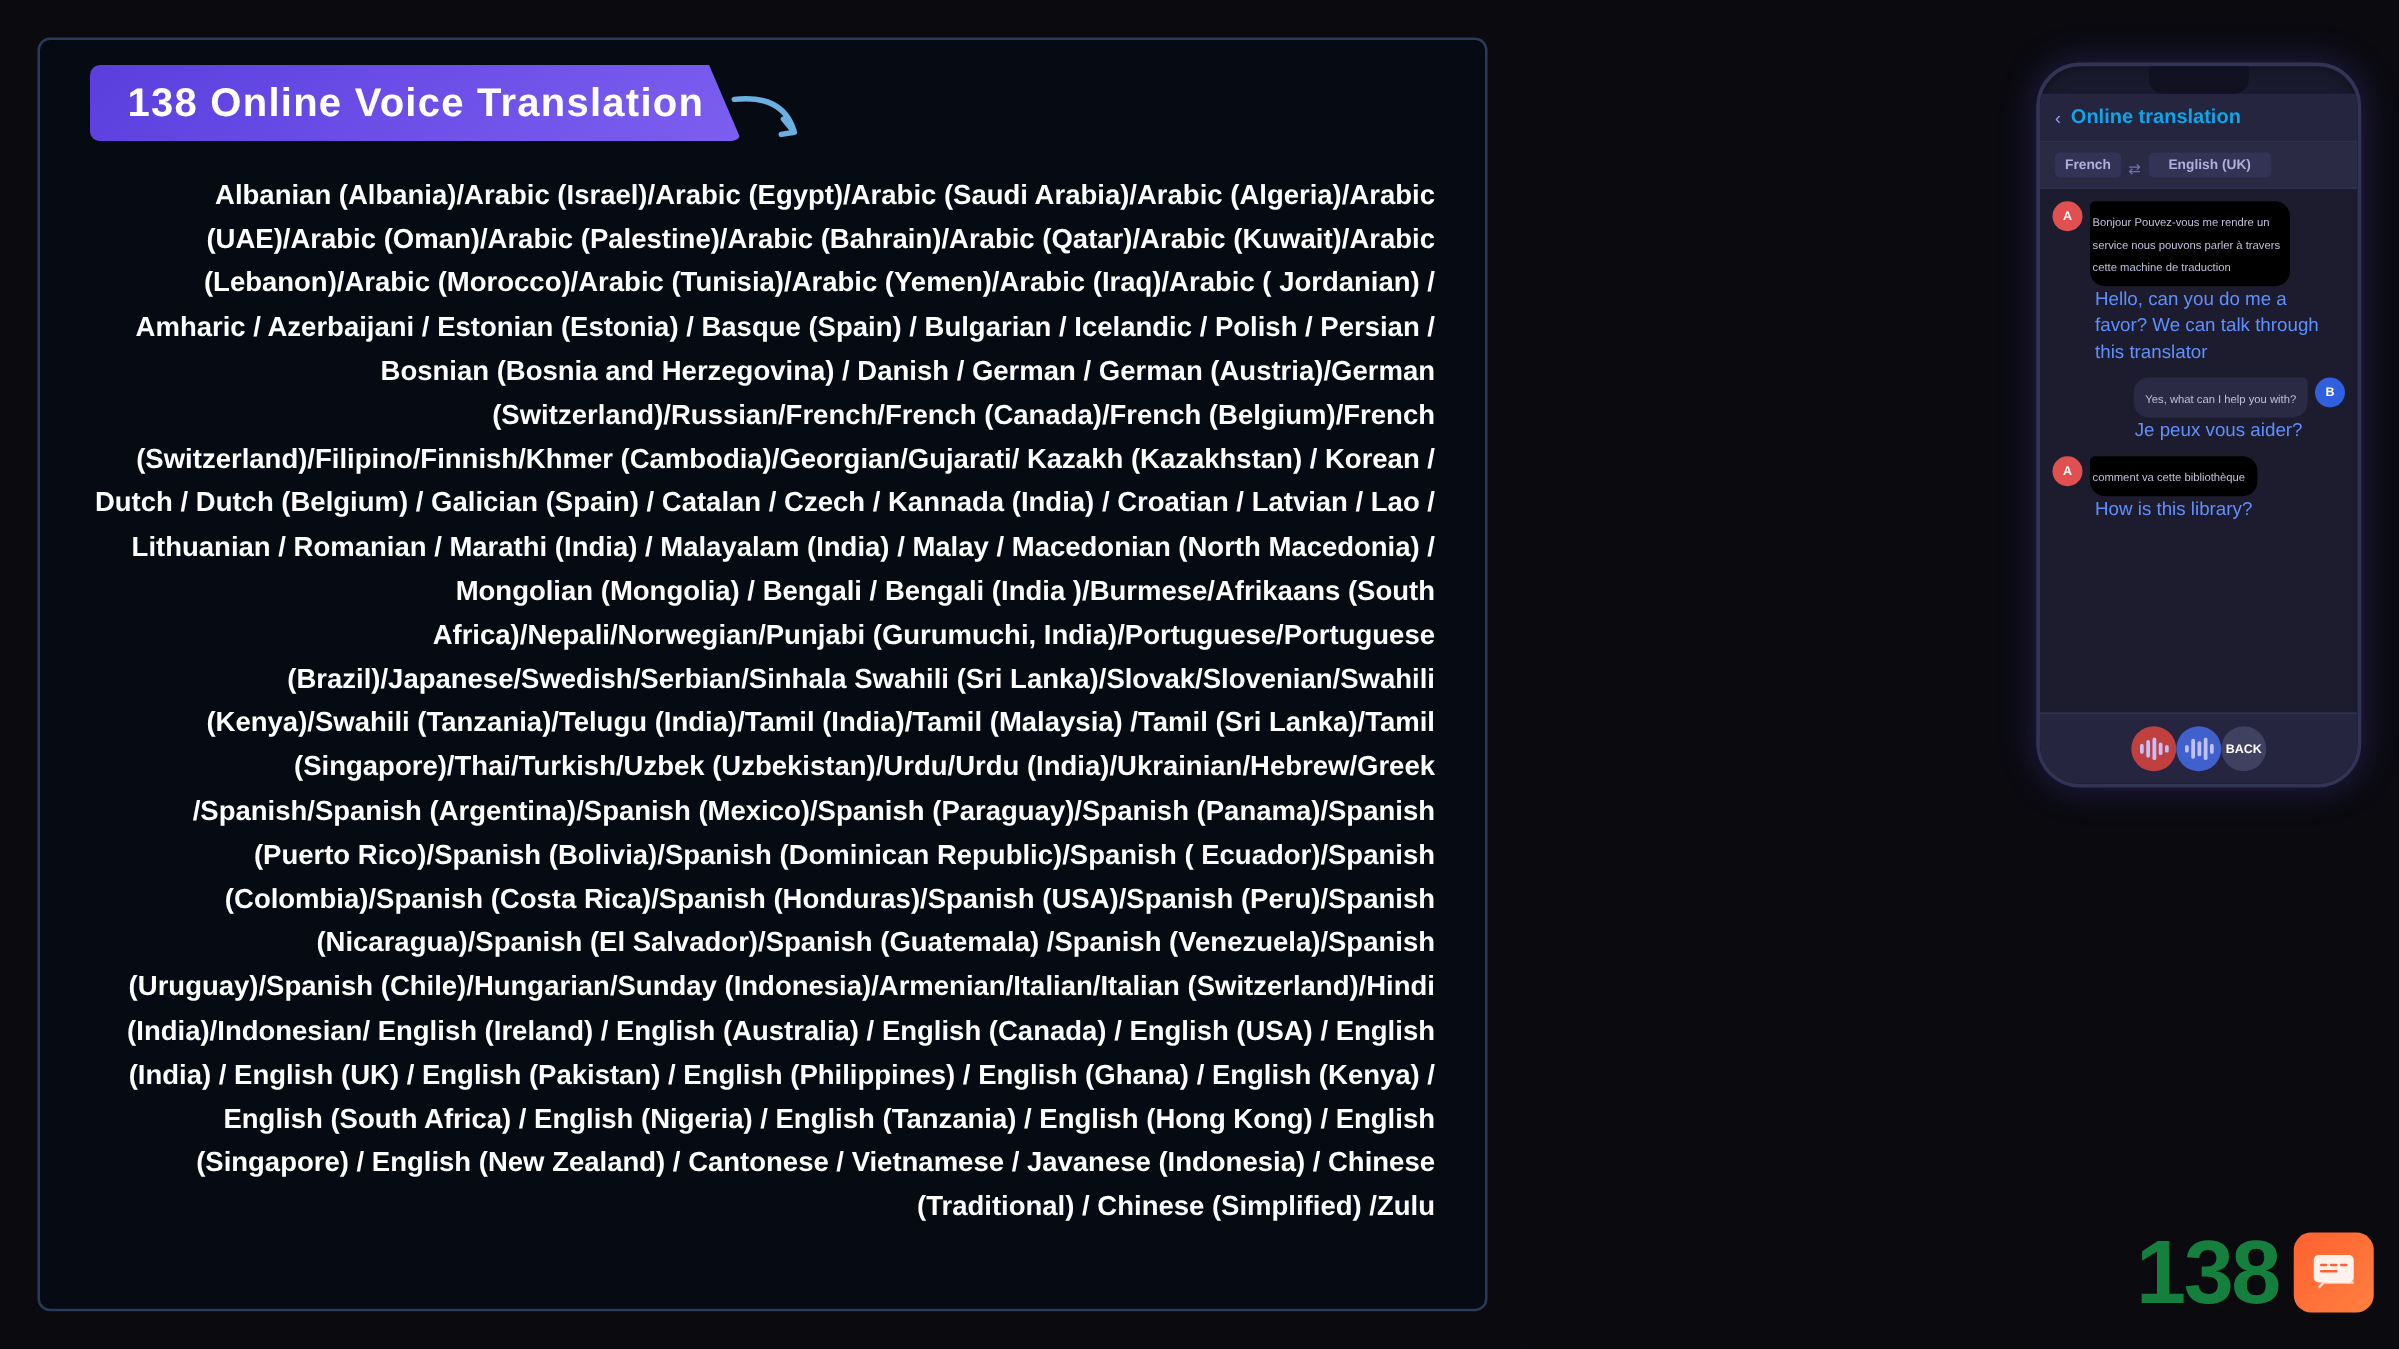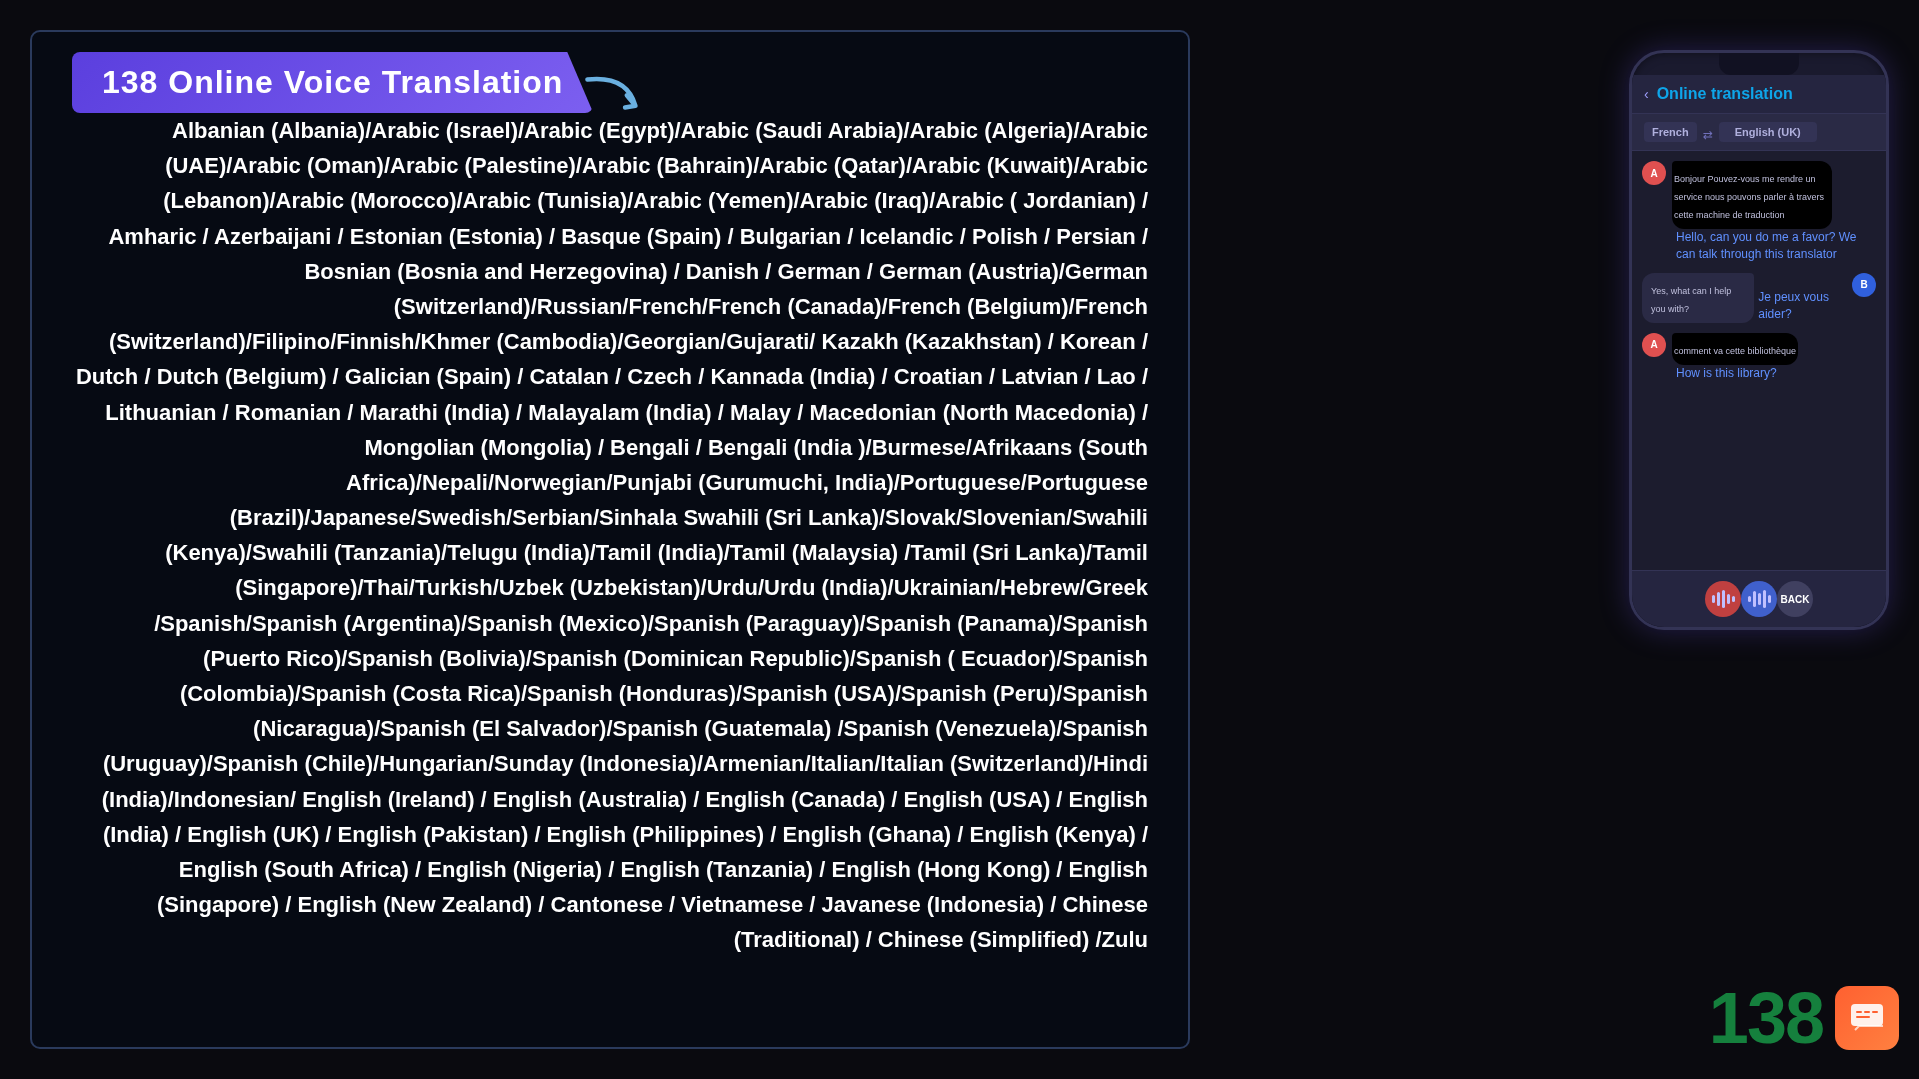--- a/index.html
+++ b/index.html
@@ -23,20 +23,21 @@
       border-radius: 10px;
       padding: 20px 40px;
       background: rgba(5, 10, 20, 0.8);
     }
 
     
     .title-banner {
       display: inline-flex;
       align-items: center;
       position: relative;
+      margin-bottom: 25px;
     }
 
     .title-bg {
       background: linear-gradient(135deg, #5b3fde, #7c5ff0);
       border-radius: 8px;
       padding: 12px 30px;
       clip-path: polygon(0 0, 95% 0, 100% 100%, 0 100%);
     }
 
     .title-text {
@@ -207,21 +208,21 @@
     }
 
     .msg-text-dark {
       color: #c0c0dd;
       font-size: 9px;
       line-height: 1.4;
     }
 
     .msg-translation {
       color: #6090ff;
-      font-size: 12px;
+      font-size: 15px;
       line-height: 1.4;
       padding: 0 4px;
     }
 
     .bottom-bar {
       background: #252540;
       padding: 10px 15px;
       display: flex;
       align-items: center;
       justify-content: center;
@@ -353,21 +354,21 @@
           <div>
             <div class="msg-bubble-left">
               <span class="msg-text-dark">Bonjour Pouvez-vous me rendre un service nous pouvons parler à travers cette machine de traduction</span>
             </div>
             <div class="msg-translation">Hello, can you do me a favor? We can talk through this translator</div>
           </div>
         </div>
 
         <div class="msg-row-right">
           <div class="avatar avatar-b">B</div>
-          <div style="display:flex;flex-direction:row;align-items:flex-end;">
+          <div style="display:flex;flex-direction:column;align-items:flex-end;">
             <div class="msg-bubble-right">
               <span class="msg-text-dark">Yes, what can I help you with?</span>
             </div>
             <div class="msg-translation">Je peux vous aider?</div>
           </div>
         </div>
 
         <div class="msg-row-left">
           <div class="avatar avatar-a">A</div>
           <div>

